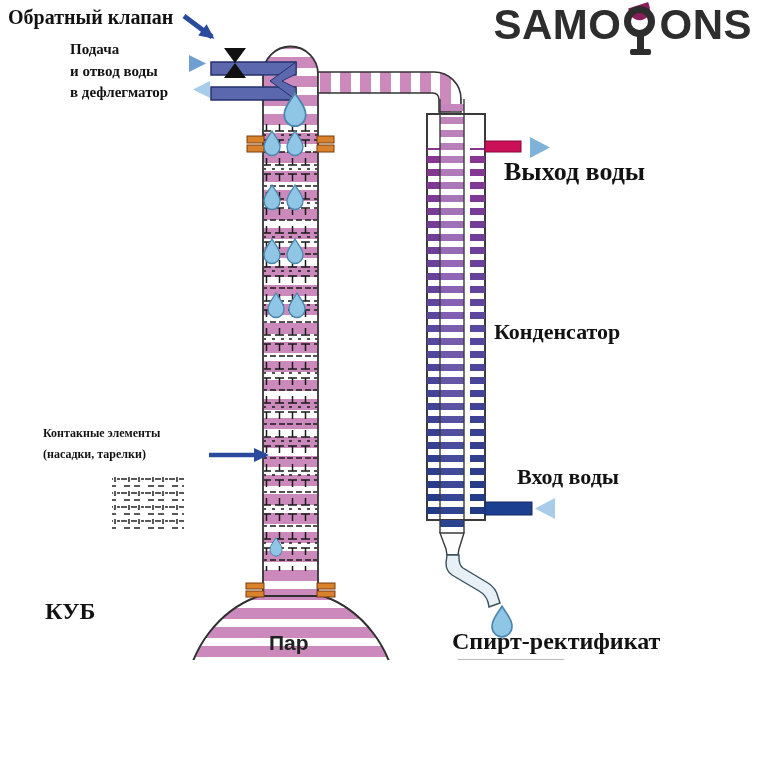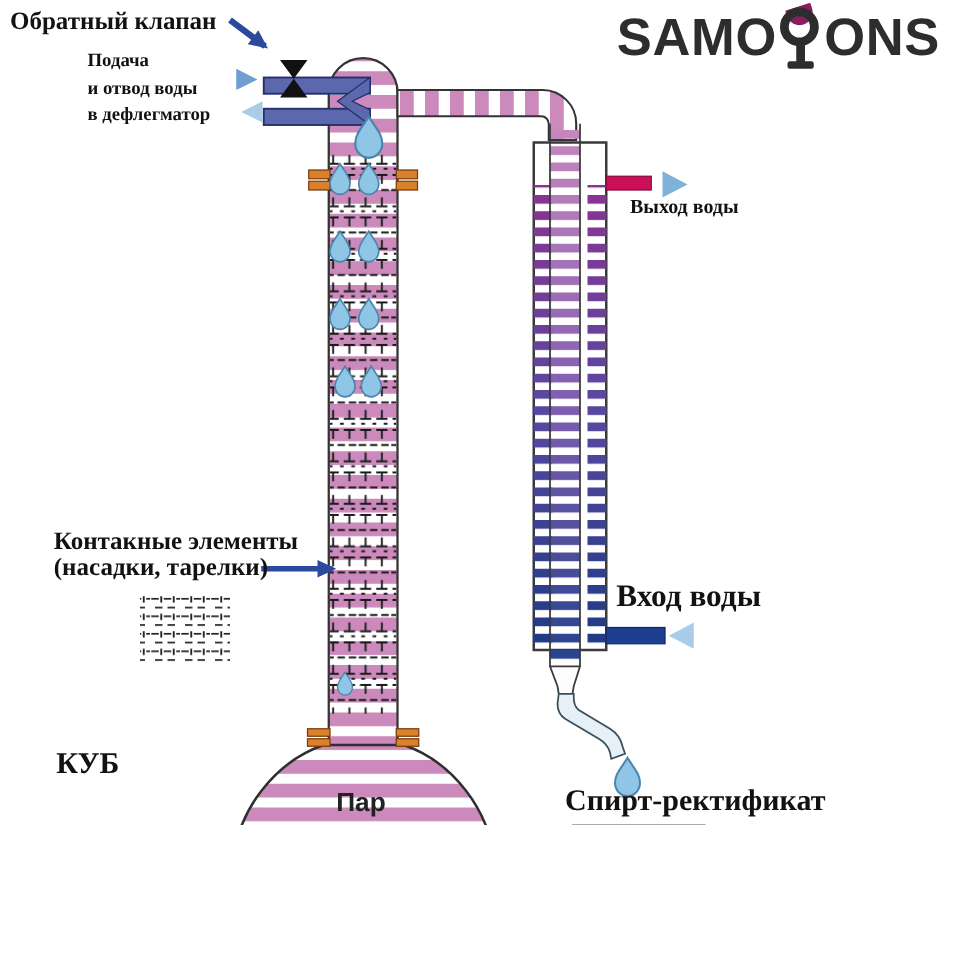--- a/index.html
+++ b/index.html
@@ -2,29 +2,29 @@
 <html><head>
 <meta charset="utf-8">
 <style>
   html,body{margin:0;padding:0;background:#ffffff;}
   .stage{position:relative;width:768px;height:660px;background:#ffffff;overflow:hidden;
          font-family:"Liberation Serif",serif;}
   .stage svg{position:absolute;left:0;top:0;}
   .lbl{position:absolute;font-weight:bold;color:#121212;white-space:nowrap;}
   .l-checkvalve{left:8px;top:6px;font-size:20px;}
   .l-water{left:70px;top:39px;font-size:15px;line-height:21.5px;}
-  .l-out{left:504px;top:157px;font-size:16px;}
+  .l-out{left:504px;top:157px;font-size:26px;}
   .l-cond{left:494px;top:319px;font-size:22px;}
-  .l-in{left:493px;top:464px;font-size:25px;}
-  .l-contact{left:43px;top:423px;font-size:20px;line-height:21px;}
+  .l-in{left:517px;top:464px;font-size:22px;}
+  .l-contact{left:43px;top:423px;font-size:12px;line-height:21px;}
   .l-boiler{left:45px;top:596px;font-size:24px;line-height:31px;}
   .l-steam{left:269px;top:631px;font-size:21px;font-family:"Liberation Sans",sans-serif;color:#222;}
   .l-ten{left:132px;top:703px;font-size:27px;}
   .l-spirit{left:452px;top:628px;font-size:24px;}
-  .logo{position:absolute;top:4px;right:16px;display:flex;align-items:center;
+  .logo{position:absolute;top:4px;right:16px;display:flex;align-items:flex-start;
         font-family:"Liberation Sans",sans-serif;font-weight:bold;font-size:42px;
         line-height:1;color:#2d2d2d;letter-spacing:.5px;}
   .glass{position:relative;width:36px;height:52px;margin:0 1px;}
   .glass .wine{position:absolute;top:1px;left:8px;width:21px;height:15px;background:#8a1e5c;
         border-radius:0 0 11px 11px;transform:rotate(-18deg);}
   .glass .bowl{position:absolute;top:2px;left:2px;width:31px;height:31px;box-sizing:border-box;
         border:7px solid #2d2d2d;border-radius:50%;}
   .glass .stem{position:absolute;top:31px;left:15px;width:7px;height:15px;background:#2d2d2d;}
   .glass .foot{position:absolute;top:45px;left:8px;width:21px;height:6px;background:#2d2d2d;border-radius:2px;}
 </style>
@@ -180,20 +180,21 @@
 
 <div class="lbl l-checkvalve">Обратный клапан</div>
 
 <div class="lbl l-water">
   <div>Подача</div>
   <div>и отвод воды</div>
   <div>в дефлегматор</div>
 </div>
 
 <div class="lbl l-out">Выход воды</div>
+<div class="lbl l-cond">Конденсатор</div>
 <div class="lbl l-in">Вход воды</div>
 
 <div class="lbl l-contact">
   <div>Контакные элементы</div>
   <div>(насадки, тарелки)</div>
 </div>
 
 <div class="lbl l-boiler">
   <div>КУБ</div>
 </div>

